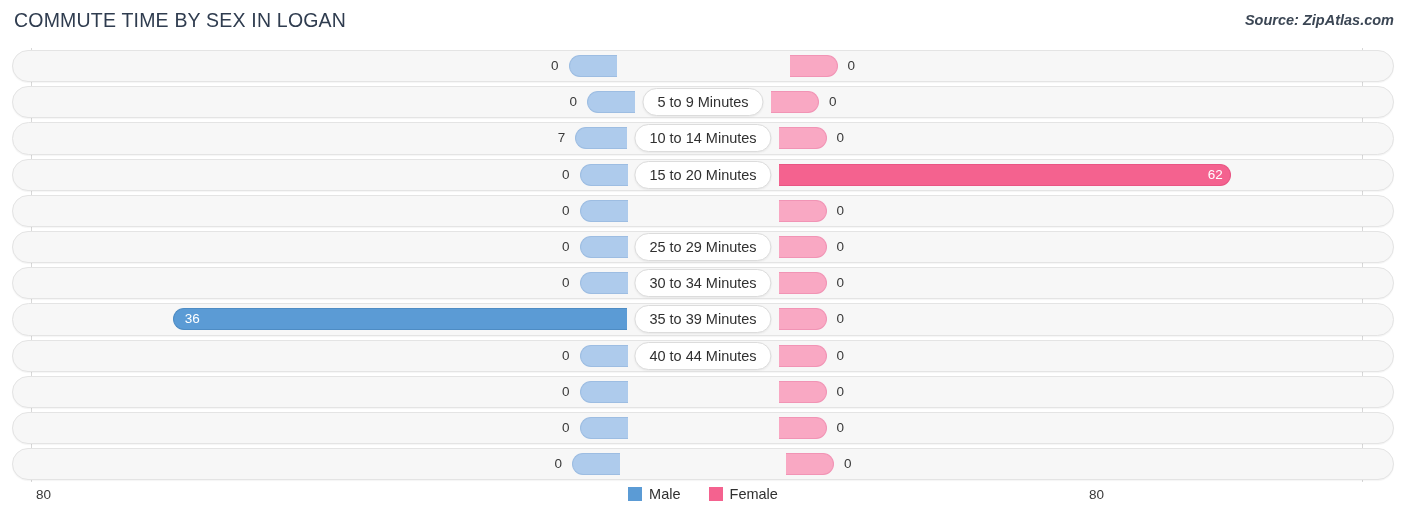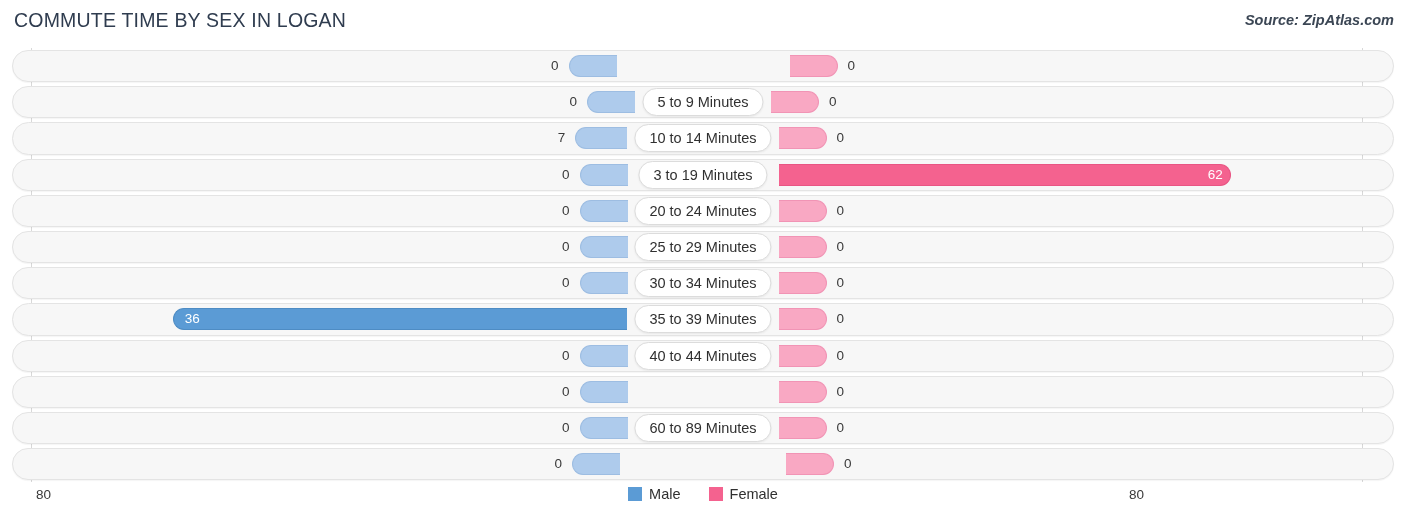--- a/index.html
+++ b/index.html
@@ -168,21 +168,20 @@
     box-shadow: 0 1px 2px rgba(0,0,0,0.06);
   }
 
   
   .footer {
     position: absolute;
     left: 0;
     top: 482px;
     width: 1142px;
     height: 40px;
-    padding-left: 40px;
   }
   .axis-tick {
     position: absolute;
     top: 5px;
     font-size: 13.5px;
     color: #3a3a3a;
   }
   .axis-tick.left  { left: 36px; }
   .axis-tick.right { right: 38px; }
 
@@ -254,31 +253,30 @@
             <div class="pill">10 to 14 Minutes</div>
           </div>
         </div>
         <div class="row">
           <div class="track"></div>
           <div class="bars">
             <div class="bar male" style="left: 579.5px; width: 48px;"></div>
             <div class="val male-val" style="left: 539.5px; width: 30px;">0</div>
             <div class="bar female hi" style="left: 778.5px; width: 452.212px;"></div>
             <div class="val female-val inside" style="left: 1198.71px; width: 24px; text-align: right;">62</div>
-            <div class="pill">3 to 19 Minutes</div>
-          </div>
-        </div>
-        <div class="row">
-          <div class="track"></div>
-          <div class="bars">
-            <div class="bar male" style="left: 579.5px; width: 48px;"></div>
-            <div class="val male-val" style="left: 539.5px; width: 30px;">0</div>
-            <div class="bar female" style="left: 778.5px; width: 48px;"></div>
-            <div class="val female-val" style="left: 836.5px;">0</div>
-            <div class="pill">20 to 24 Minutes</div>
+            <div class="pill">15 to 20 Minutes</div>
+          </div>
+        </div>
+        <div class="row">
+          <div class="track"></div>
+          <div class="bars">
+            <div class="bar male" style="left: 579.5px; width: 48px;"></div>
+            <div class="val male-val" style="left: 539.5px; width: 30px;">0</div>
+            <div class="bar female" style="left: 778.5px; width: 48px;"></div>
+            <div class="val female-val" style="left: 836.5px;">0</div>
           </div>
         </div>
         <div class="row">
           <div class="track"></div>
           <div class="bars">
             <div class="bar male" style="left: 579.5px; width: 48px;"></div>
             <div class="val male-val" style="left: 539.5px; width: 30px;">0</div>
             <div class="bar female" style="left: 778.5px; width: 48px;"></div>
             <div class="val female-val" style="left: 836.5px;">0</div>
             <div class="pill">25 to 29 Minutes</div>
@@ -323,21 +321,20 @@
             <div class="val female-val" style="left: 836.5px;">0</div>
           </div>
         </div>
         <div class="row">
           <div class="track"></div>
           <div class="bars">
             <div class="bar male" style="left: 579.5px; width: 48px;"></div>
             <div class="val male-val" style="left: 539.5px; width: 30px;">0</div>
             <div class="bar female" style="left: 778.5px; width: 48px;"></div>
             <div class="val female-val" style="left: 836.5px;">0</div>
-            <div class="pill">60 to 89 Minutes</div>
           </div>
         </div>
         <div class="row">
           <div class="track"></div>
           <div class="bars">
             <div class="bar male" style="left: 572px; width: 48px;"></div>
             <div class="val male-val" style="left: 532px; width: 30px;">0</div>
             <div class="bar female" style="left: 786px; width: 48px;"></div>
             <div class="val female-val" style="left: 844px;">0</div>
           </div>

